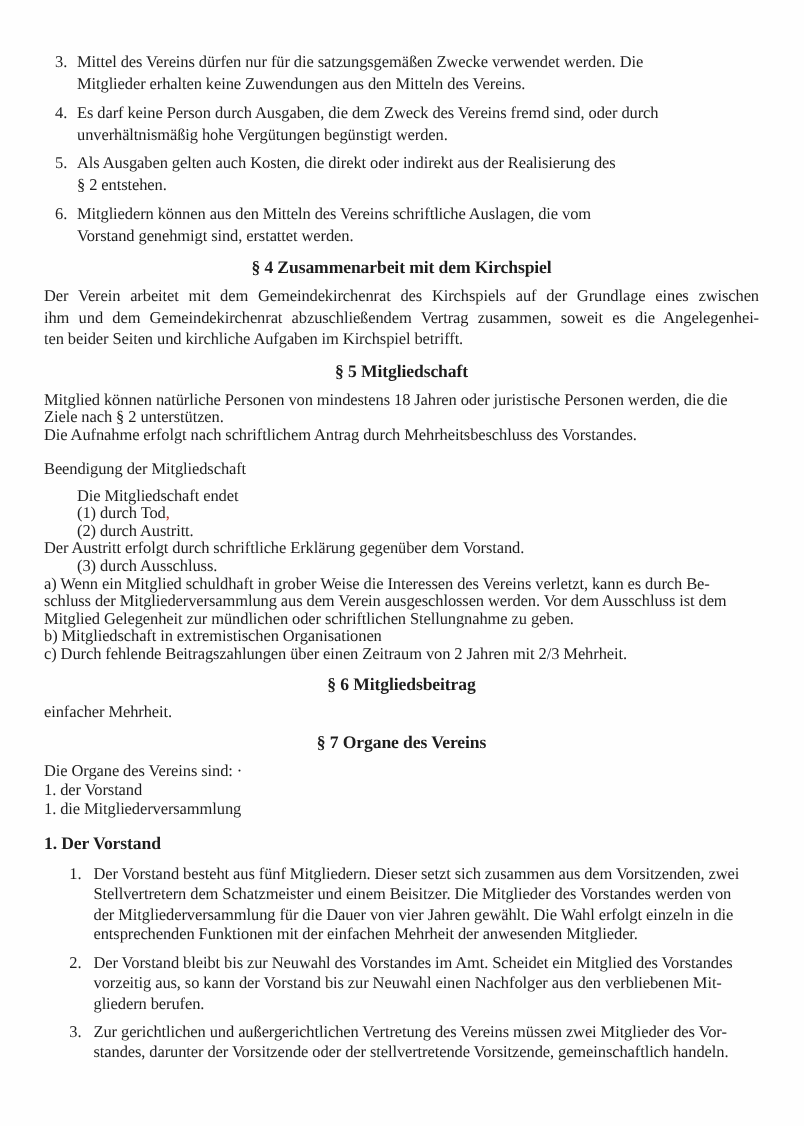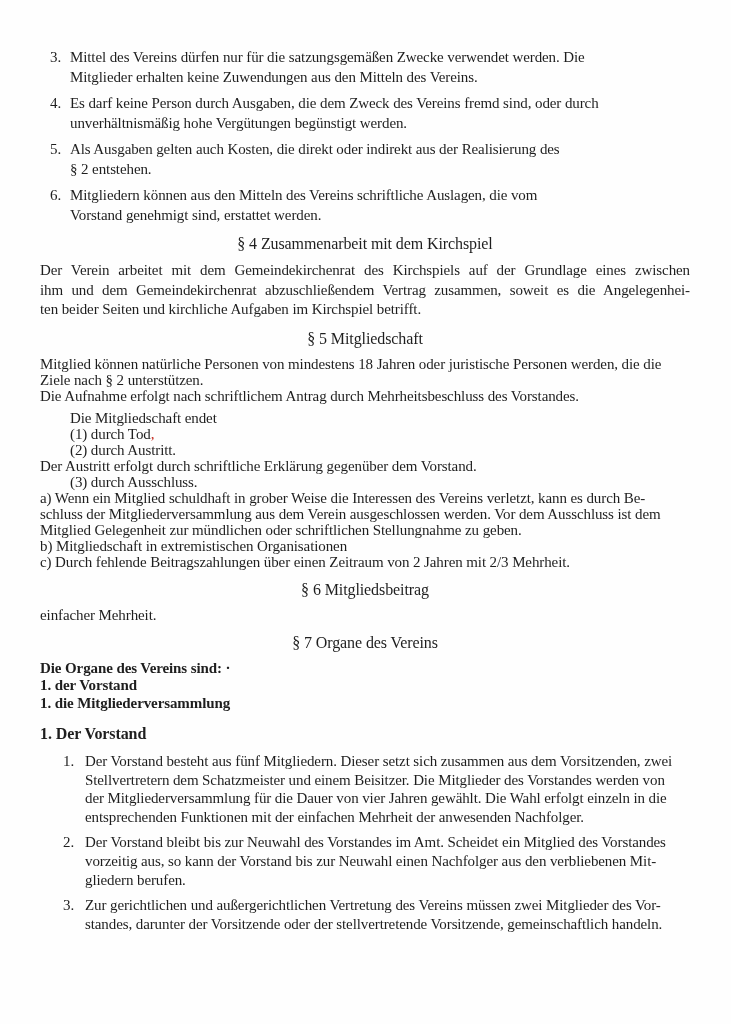--- a/index.html
+++ b/index.html
@@ -26,35 +26,35 @@
     letter-spacing:-0.1px;
   }
   
   .oli{display:flex;margin-bottom:7px;}
   .oli .num{flex:0 0 30px;padding-left:10px;box-sizing:border-box;}
   .olv{display:flex;margin-bottom:7px;}
   .olv .num{flex:0 0 45px;padding-left:23px;box-sizing:border-box;}
   .olv .lines .tline{line-height:18.6px;}
   
   .heading{
-    text-align:center;font-weight:normal;font-size:16px;
+    text-align:center;font-weight:bold;font-size:16px;
     line-height:20px;margin-top:9px;margin-bottom:7px;
     letter-spacing:-0.1px;
   }
   .subheading{
     font-weight:bold;font-size:16px;line-height:20px;
     margin-top:12px;margin-bottom:8px;letter-spacing:-0.1px;
   }
   
   .justify .tline{text-align:justify;text-align-last:justify;}
   .justify .tline:last-child{text-align-last:left;}
   
   .tight .tline{line-height:16px;}
   .mid .tline{line-height:17px;}
-  .organe .tline{line-height:17.5px;font-weight:bold;}
+  .organe .tline{line-height:17.5px;}
   .indent{padding-left:30px;}
   .red{color:#c4271b;}
   .mt6{margin-top:6px;}
   .mt9{margin-top:9px;}
   .mt10{margin-top:10px;}
   .mt14{margin-top:14px;}
 </style>
 </head>
 <body>
 
@@ -99,20 +99,21 @@
         <div class="tline">ten beider Seiten und kirchliche Aufgaben im Kirchspiel betrifft.</div>
       </div>
 
     <div class="heading">§ 5 Mitgliedschaft</div>
     <div class="tight">
         <div class="tline">Mitglied können natürliche Personen von mindestens 18 Jahren oder juristische Personen werden, die die</div>
         <div class="tline">Ziele nach § 2 unterstützen.</div>
         <div class="tline">Die Aufnahme erfolgt nach schriftlichem Antrag durch Mehrheitsbeschluss des Vorstandes.</div>
       </div>
 
+    <div class="tline mt14">Beendigung der Mitgliedschaft</div>
 
     <div class="tight mt6">
       <div class="tline indent">Die Mitgliedschaft endet</div>
       <div class="tline indent"><span>(1) durch Tod</span><span class="red">,</span></div>
       <div class="tline indent">(2) durch Austritt.</div>
       <div class="tline">Der Austritt erfolgt durch schriftliche Erklärung gegenüber dem Vorstand.</div>
       <div class="tline indent">(3) durch Ausschluss.</div>
       <div>
           <div class="tline">a) Wenn ein Mitglied schuldhaft in grober Weise die Interessen des Vereins verletzt, kann es durch Be-</div>
           <div class="tline">schluss der Mitgliederversammlung aus dem Verein ausgeschlossen werden. Vor dem Ausschluss ist dem</div>
@@ -136,21 +137,21 @@
 
     <div class="subheading">1. Der Vorstand</div>
 
     <div>
       <div class="olv">
         <div class="num tline">1.</div>
         <div class="lines">
             <div class="tline">Der Vorstand besteht aus fünf Mitgliedern. Dieser setzt sich zusammen aus dem Vorsitzenden, zwei</div>
             <div class="tline">Stellvertretern dem Schatzmeister und einem Beisitzer. Die Mitglieder des Vorstandes werden von</div>
             <div class="tline">der Mitgliederversammlung für die Dauer von vier Jahren gewählt. Die Wahl erfolgt einzeln in die</div>
-            <div class="tline">entsprechenden Funktionen mit der einfachen Mehrheit der anwesenden Nachfolger.</div>
+            <div class="tline">entsprechenden Funktionen mit der einfachen Mehrheit der anwesenden Mitglieder.</div>
           </div>
       </div>
       <div class="olv">
         <div class="num tline">2.</div>
         <div class="lines">
             <div class="tline">Der Vorstand bleibt bis zur Neuwahl des Vorstandes im Amt. Scheidet ein Mitglied des Vorstandes</div>
             <div class="tline">vorzeitig aus, so kann der Vorstand bis zur Neuwahl einen Nachfolger aus den verbliebenen Mit-</div>
             <div class="tline">gliedern berufen.</div>
           </div>
       </div>

